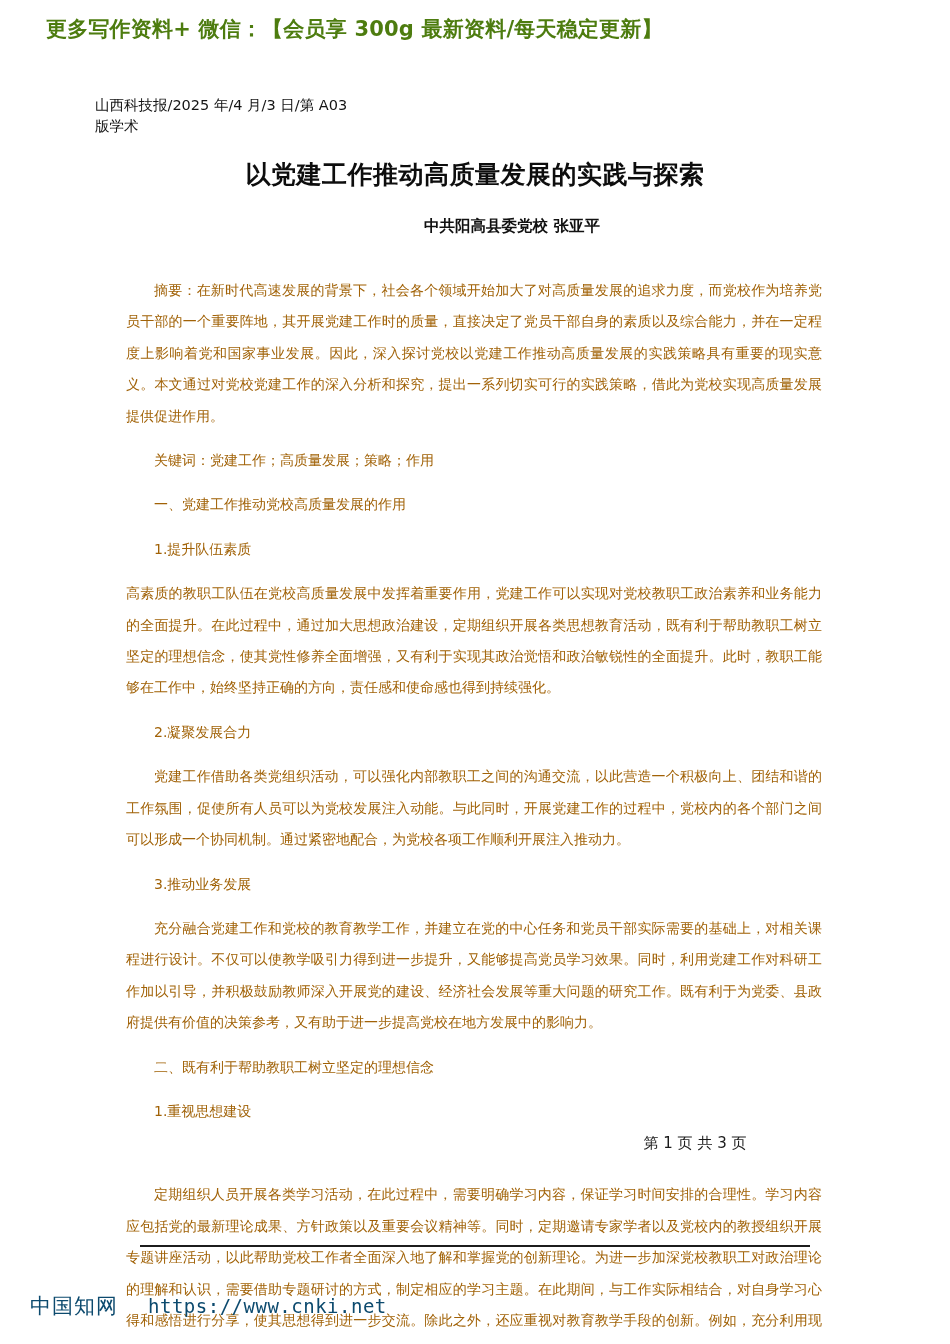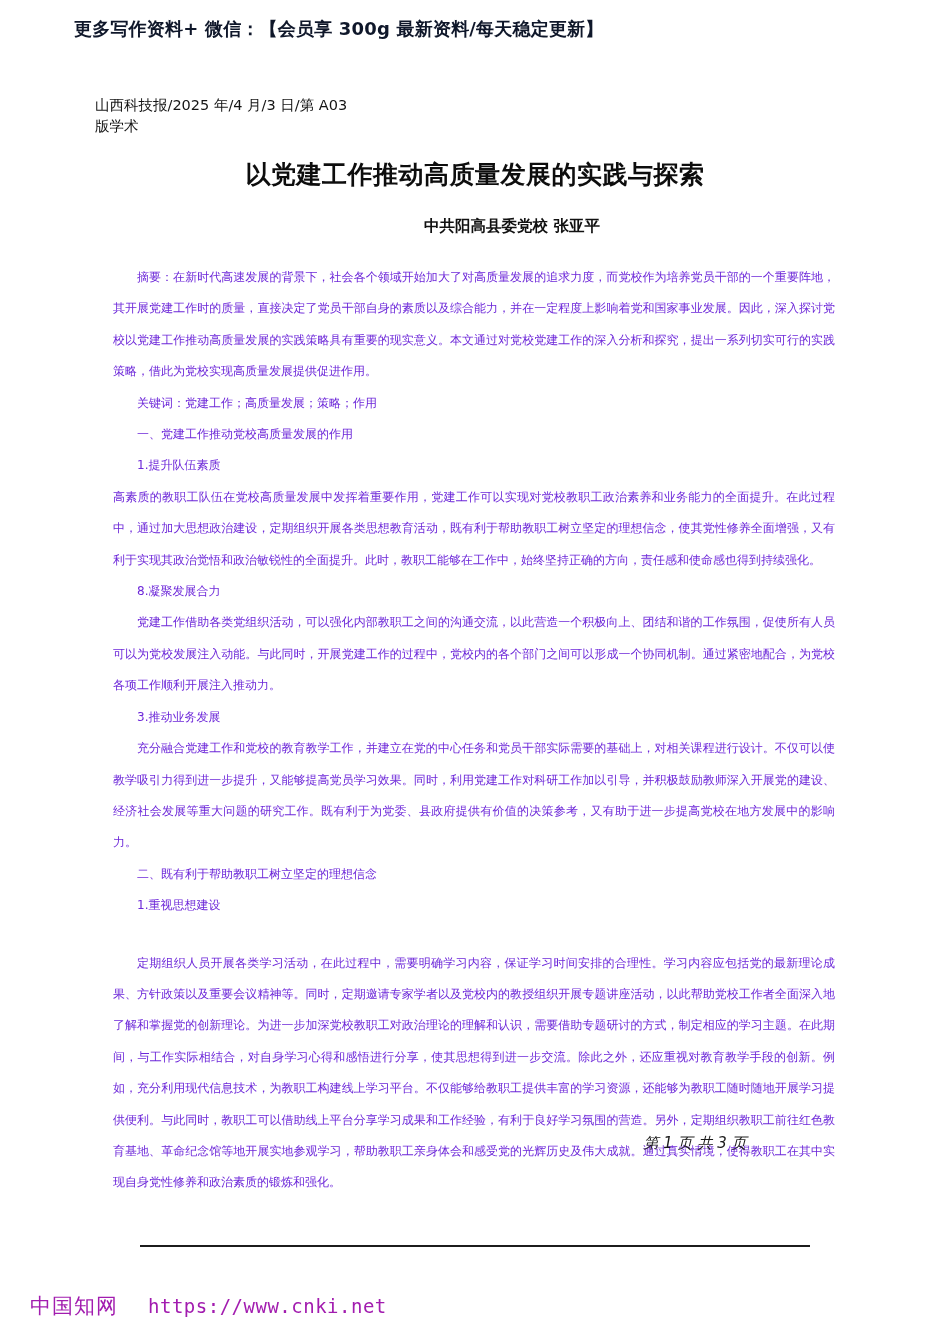--- a/index.html
+++ b/index.html
@@ -29,26 +29,25 @@
     position: absolute;
     left: 46px;
     top: 12px;
     width: 860px;
     height: 34px;
     display: flex;
     align-items: center;
     white-space: nowrap;
   }
   .promo-text {
-    color: #0f172a;
-    font-size: 18px;
+    color: #4d7c0f;
+    font-size: 21px;
     font-weight: bold;
     letter-spacing: 0.2px;
     line-height: 1;
-    margin-left: 28px;
   }
 
   
   .journal-header {
     position: absolute;
     left: 95px;
     top: 95px;
     width: 700px;
     font-size: 14.5px;
     line-height: 21px;
@@ -85,43 +84,42 @@
   }
 
   
   .body-col {
     position: absolute;
     left: 113px;
     top: 262px;
     width: 722px;
   }
   .para {
-    font-size: 12px;
+    font-size: 14px;
     line-height: 31.4px;
     text-align: justify;
     text-justify: inter-ideograph;
-    color: #6d28d9;
-    margin: 0;
+    color: #a16207;
+    margin: 13px;
     letter-spacing: 0;
   }
   .para.indent { text-indent: 2em; }
   .para.heading { text-indent: 2em; }
   .para.subheading { text-indent: 2em; }
   .spacer-gap { height: 26px; }
 
   
   .page-footer {
     position: absolute;
     left: 0;
     top: 1134px;
     width: 950px;
     text-align: center;
     font-size: 15px;
     color: #1a1a1a;
-    font-style: italic;
   }
   .page-footer .inner {
     display: inline-block;
     margin-left: 440px;
   }
 
   
   .bottom-rule {
     position: absolute;
     left: 140px;
@@ -131,21 +129,21 @@
     border-top: 2px solid #1c1c1c;
   }
 
   
   .cnki-watermark {
     position: absolute;
     left: 30px;
     top: 1292px;
     display: flex;
     align-items: baseline;
-    color: #a21caf;
+    color: #0c4a6e;
   }
   .cnki-cn {
     font-family: "DejaVu Serif", "Liberation Serif", serif;
     font-size: 21px;
     letter-spacing: 1px;
   }
   .cnki-url {
     font-family: "DejaVu Sans Mono", "Liberation Mono", monospace;
     font-size: 19px;
     margin-left: 30px;
@@ -169,21 +167,21 @@
   <div class="doc-title">以党建工作推动高质量发展的实践与探索</div>
 
   <div class="doc-author">中共阳高县委党校  张亚平</div>
 
   <div class="body-col">
     <p class="para indent">摘要：在新时代高速发展的背景下，社会各个领域开始加大了对高质量发展的追求力度，而党校作为培养党员干部的一个重要阵地，其开展党建工作时的质量，直接决定了党员干部自身的素质以及综合能力，并在一定程度上影响着党和国家事业发展。因此，深入探讨党校以党建工作推动高质量发展的实践策略具有重要的现实意义。本文通过对党校党建工作的深入分析和探究，提出一系列切实可行的实践策略，借此为党校实现高质量发展提供促进作用。</p>
     <p class="para indent">关键词：党建工作；高质量发展；策略；作用</p>
     <p class="para heading">一、党建工作推动党校高质量发展的作用</p>
     <p class="para subheading">1.提升队伍素质</p>
     <p class="para">高素质的教职工队伍在党校高质量发展中发挥着重要作用，党建工作可以实现对党校教职工政治素养和业务能力的全面提升。在此过程中，通过加大思想政治建设，定期组织开展各类思想教育活动，既有利于帮助教职工树立坚定的理想信念，使其党性修养全面增强，又有利于实现其政治觉悟和政治敏锐性的全面提升。此时，教职工能够在工作中，始终坚持正确的方向，责任感和使命感也得到持续强化。</p>
-    <p class="para subheading">8.凝聚发展合力</p>
+    <p class="para subheading">2.凝聚发展合力</p>
     <p class="para indent">党建工作借助各类党组织活动，可以强化内部教职工之间的沟通交流，以此营造一个积极向上、团结和谐的工作氛围，促使所有人员可以为党校发展注入动能。与此同时，开展党建工作的过程中，党校内的各个部门之间可以形成一个协同机制。通过紧密地配合，为党校各项工作顺利开展注入推动力。</p>
     <p class="para subheading">3.推动业务发展</p>
     <p class="para indent">充分融合党建工作和党校的教育教学工作，并建立在党的中心任务和党员干部实际需要的基础上，对相关课程进行设计。不仅可以使教学吸引力得到进一步提升，又能够提高党员学习效果。同时，利用党建工作对科研工作加以引导，并积极鼓励教师深入开展党的建设、经济社会发展等重大问题的研究工作。既有利于为党委、县政府提供有价值的决策参考，又有助于进一步提高党校在地方发展中的影响力。</p>
     <p class="para heading">二、既有利于帮助教职工树立坚定的理想信念</p>
     <p class="para subheading">1.重视思想建设</p>
     <div class="spacer-gap"></div>
     <p class="para indent">定期组织人员开展各类学习活动，在此过程中，需要明确学习内容，保证学习时间安排的合理性。学习内容应包括党的最新理论成果、方针政策以及重要会议精神等。同时，定期邀请专家学者以及党校内的教授组织开展专题讲座活动，以此帮助党校工作者全面深入地了解和掌握党的创新理论。为进一步加深党校教职工对政治理论的理解和认识，需要借助专题研讨的方式，制定相应的学习主题。在此期间，与工作实际相结合，对自身学习心得和感悟进行分享，使其思想得到进一步交流。除此之外，还应重视对教育教学手段的创新。例如，充分利用现代信息技术，为教职工构建线上学习平台。不仅能够给教职工提供丰富的学习资源，还能够为教职工随时随地开展学习提供便利。与此同时，教职工可以借助线上平台分享学习成果和工作经验，有利于良好学习氛围的营造。另外，定期组织教职工前往红色教育基地、革命纪念馆等地开展实地参观学习，帮助教职工亲身体会和感受党的光辉历史及伟大成就。通过真实情境，使得教职工在其中实现自身党性修养和政治素质的锻炼和强化。</p>
   </div>
 
   <div class="page-footer">

